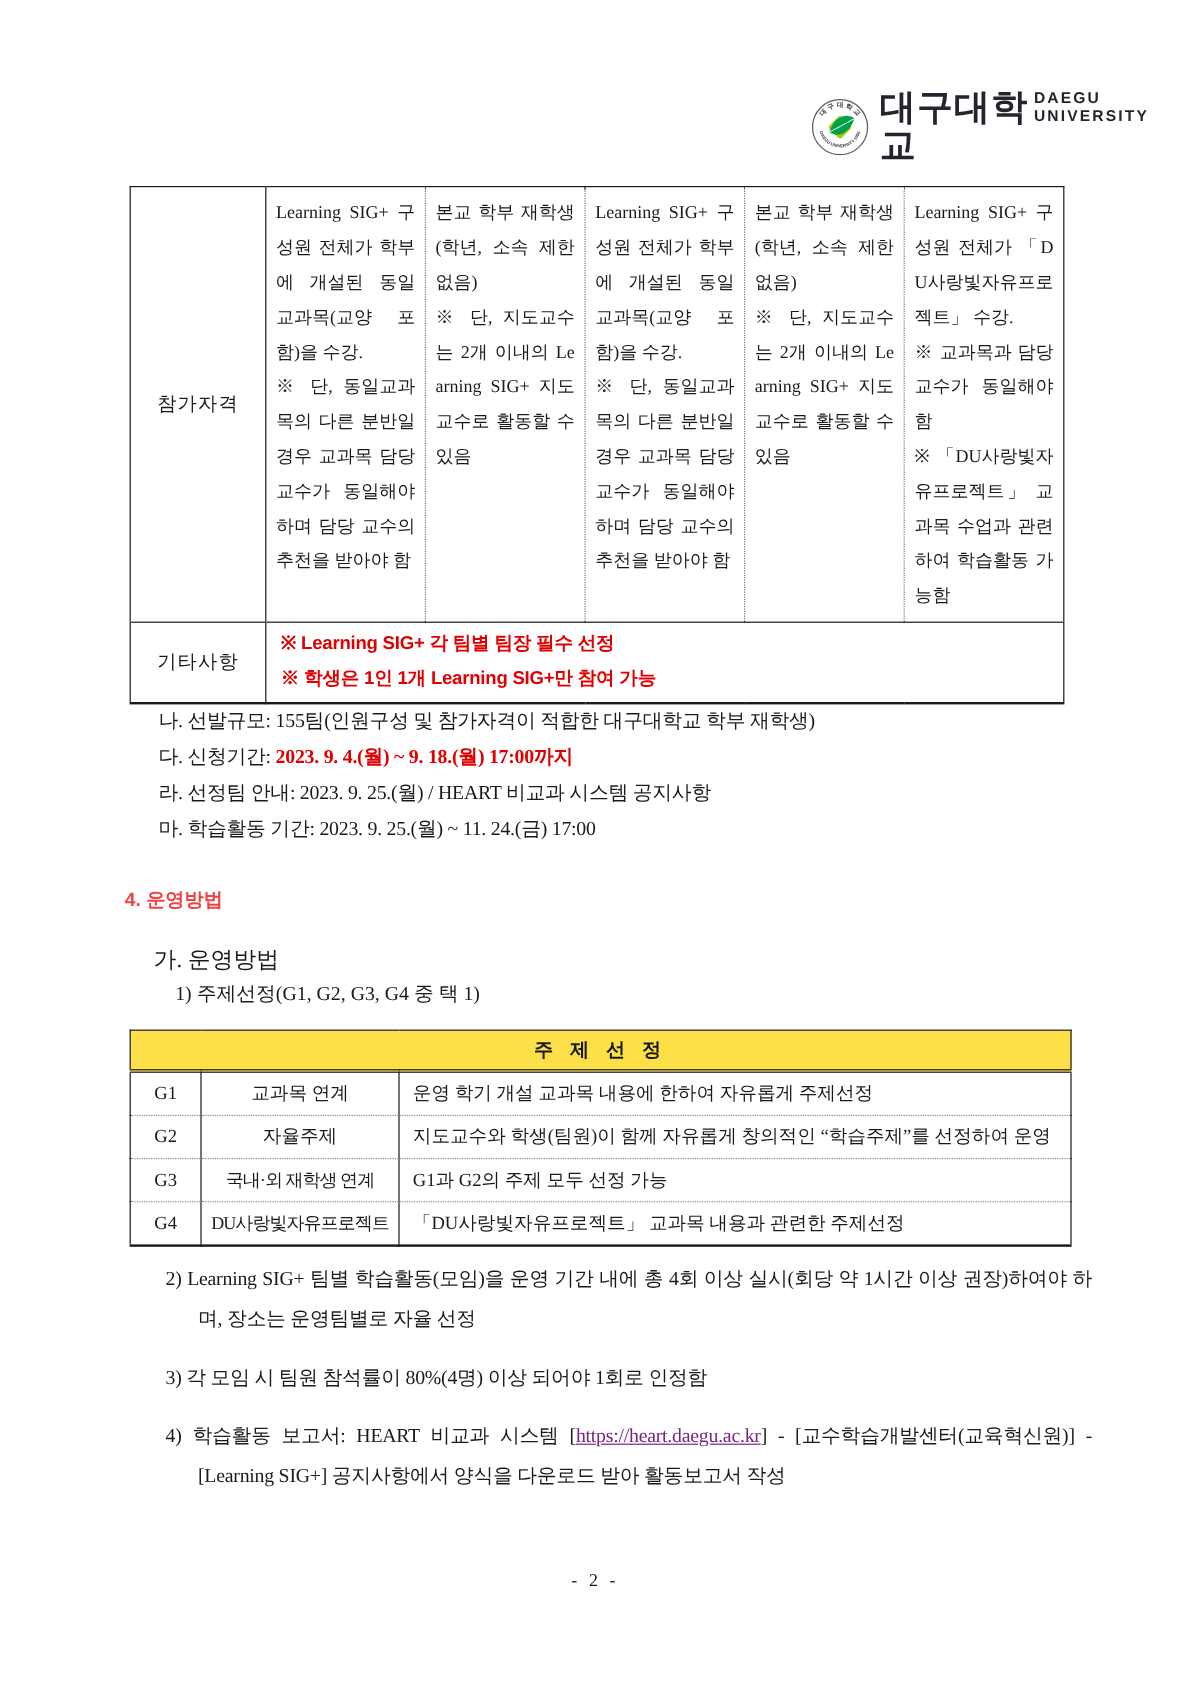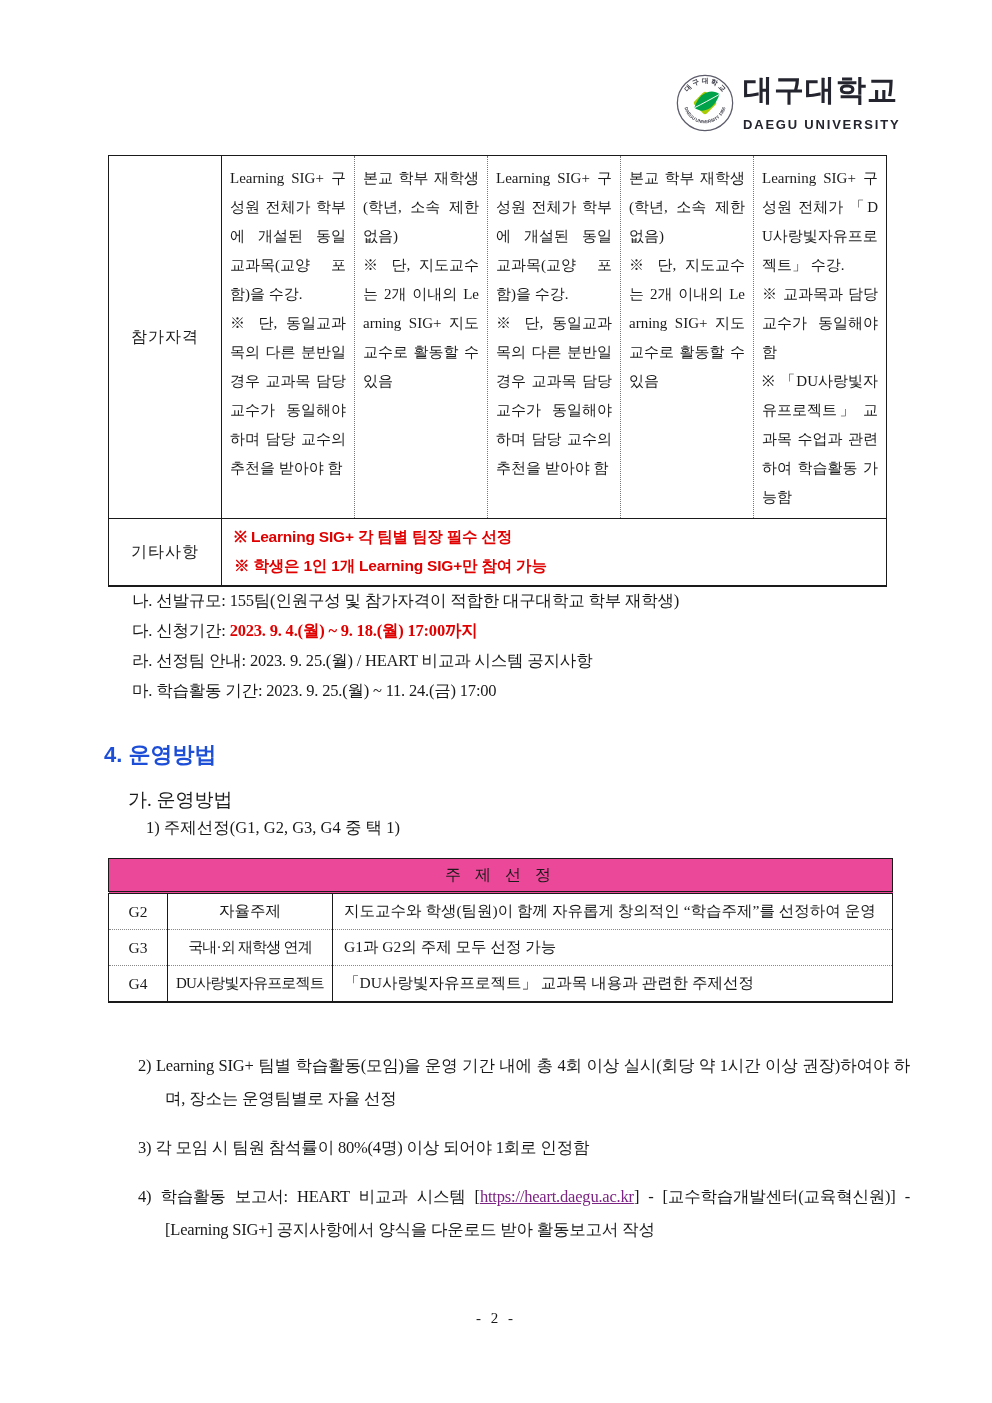--- a/index.html
+++ b/index.html
@@ -3,25 +3,25 @@
 <meta charset="utf-8">
 <style>
   html,body { margin:0; padding:0; background:#ffffff; }
   .page {
     position:relative; width:992px; height:1403px; background:#fff;
     font-family:"Liberation Serif", serif; color:#1a1a1a; overflow:hidden;
   }
 
   
   .logo { position:absolute; left:676px; top:74px; display:flex; align-items:center; gap:9px; }
-  .logo-text { display:flex; flex-direction:column; justify-content:center; }
+  .logo-text { display:flex; flex-direction:row; justify-content:center; }
   .logo-kr { font-family:"Liberation Sans", sans-serif; font-weight:bold; font-size:30px;
              color:var(--logo_navy,#23242e); letter-spacing:1px; line-height:1.08; }
   .logo-en { font-family:"Liberation Sans", sans-serif; font-weight:bold; font-size:13px;
-             color:var(--logo_navy,#23242e); letter-spacing:1.8px;margin-top:11px; }
+             color:var(--logo_navy,#23242e); letter-spacing:1.8px; }
 
   
   .qual-table { position:absolute; left:108px; top:155px; width:778px;
                 border-collapse:collapse; table-layout:fixed; }
   .qual-table, .qual-table tr, .qual-table th, .qual-table td { border-color:var(--table_border,#1a1a1a); }
   .qual-table { border:1px solid var(--table_border,#1a1a1a); border-bottom-width:2px; }
   .qual-table th.qlabel { width:113px; border-right:1px solid var(--table_border,#1a1a1a);
       font-weight:normal; font-size:16px; vertical-align:middle; letter-spacing:1px; }
   .qual-table td.qcell { vertical-align:top; padding:8px 8px 6px; font-size:15px; line-height:29px;
       text-align:justify; white-space:pre-line; word-break:break-all; }
@@ -31,30 +31,30 @@
   .etc-line { color:var(--accent_red,#e00000); font-family:"Liberation Sans", sans-serif;
       font-weight:bold; font-size:15.5px; line-height:29px; letter-spacing:-0.2px; }
 
   
   .ga-list { position:absolute; left:132px; top:586px; font-size:16.5px; line-height:30px;
              letter-spacing:-0.2px; width:800px; }
   .hl-red { color:var(--accent_red,#e00000); font-weight:bold; }
 
   
   .sec-heading { position:absolute; left:104px; top:740px; font-family:"Liberation Sans", sans-serif;
-                 font-weight:bold; font-size:22px; color:#1d4ed8; }
+                 font-weight:bold; font-size:16px; color:#ef4444; }
   .sub-a  { position:absolute; left:128px; top:787px; font-size:19px; }
   .sub-1  { position:absolute; left:146px; top:817px; font-size:16.5px;font-family:Liberation Serif, serif; }
 
   
   .topic-table { position:absolute; left:108px; top:858px; width:785px;
                  border-collapse:collapse; table-layout:fixed; font-size:15.5px; }
   .topic-table { border:1px solid var(--table_border,#1a1a1a); border-bottom-width:2px; }
-  .topic-table thead th { height:30px; background:#ec4899; border-bottom:3px double var(--table_border,#1a1a1a);
-                 font-weight:normal; font-size:16px; letter-spacing:5px; }
+  .topic-table thead th { height:30px; background:#fde047; border-bottom:3px double var(--table_border,#1a1a1a);
+                 font-weight:bold; font-size:16px; letter-spacing:5px; }
   .topic-table tbody td { height:33px; vertical-align:middle; }
   .topic-table td.tcode { width:59px; text-align:center; border-right:1px solid var(--table_border,#1a1a1a); }
   .topic-table td.tcat  { width:165px; text-align:center; border-right:1px solid var(--table_border,#1a1a1a); }
   .topic-table td.tdesc { padding-left:11px; text-align:left; }
   .topic-table tbody tr + tr td { border-top:1px dotted #888; }
   .topic-table td.tight { letter-spacing:-0.8px; font-size:15px; }
 
   
   .num-items { position:absolute; left:138px; top:1033px; width:772px; font-size:16.5px;
                line-height:33px; letter-spacing:-0.2px; }
@@ -144,20 +144,25 @@
         <col style="width:165px">
         <col>
       </colgroup>
     <thead>
       <tr>
         <th colspan="3">주 제 선 정</th>
       </tr>
     </thead>
     <tbody>
       <tr>
+        <td class="tcode">G1</td>
+        <td class="tcat">교과목 연계</td>
+        <td class="tdesc">운영 학기 개설 교과목 내용에 한하여 자유롭게 주제선정</td>
+      </tr>
+      <tr>
         <td class="tcode">G2</td>
         <td class="tcat">자율주제</td>
         <td class="tdesc">지도교수와 학생(팀원)이 함께 자유롭게 창의적인 “학습주제”를 선정하여 운영</td>
       </tr>
       <tr>
         <td class="tcode">G3</td>
         <td class="tcat tight">국내·외 재학생 연계</td>
         <td class="tdesc">G1과 G2의 주제 모두 선정 가능</td>
       </tr>
       <tr>

